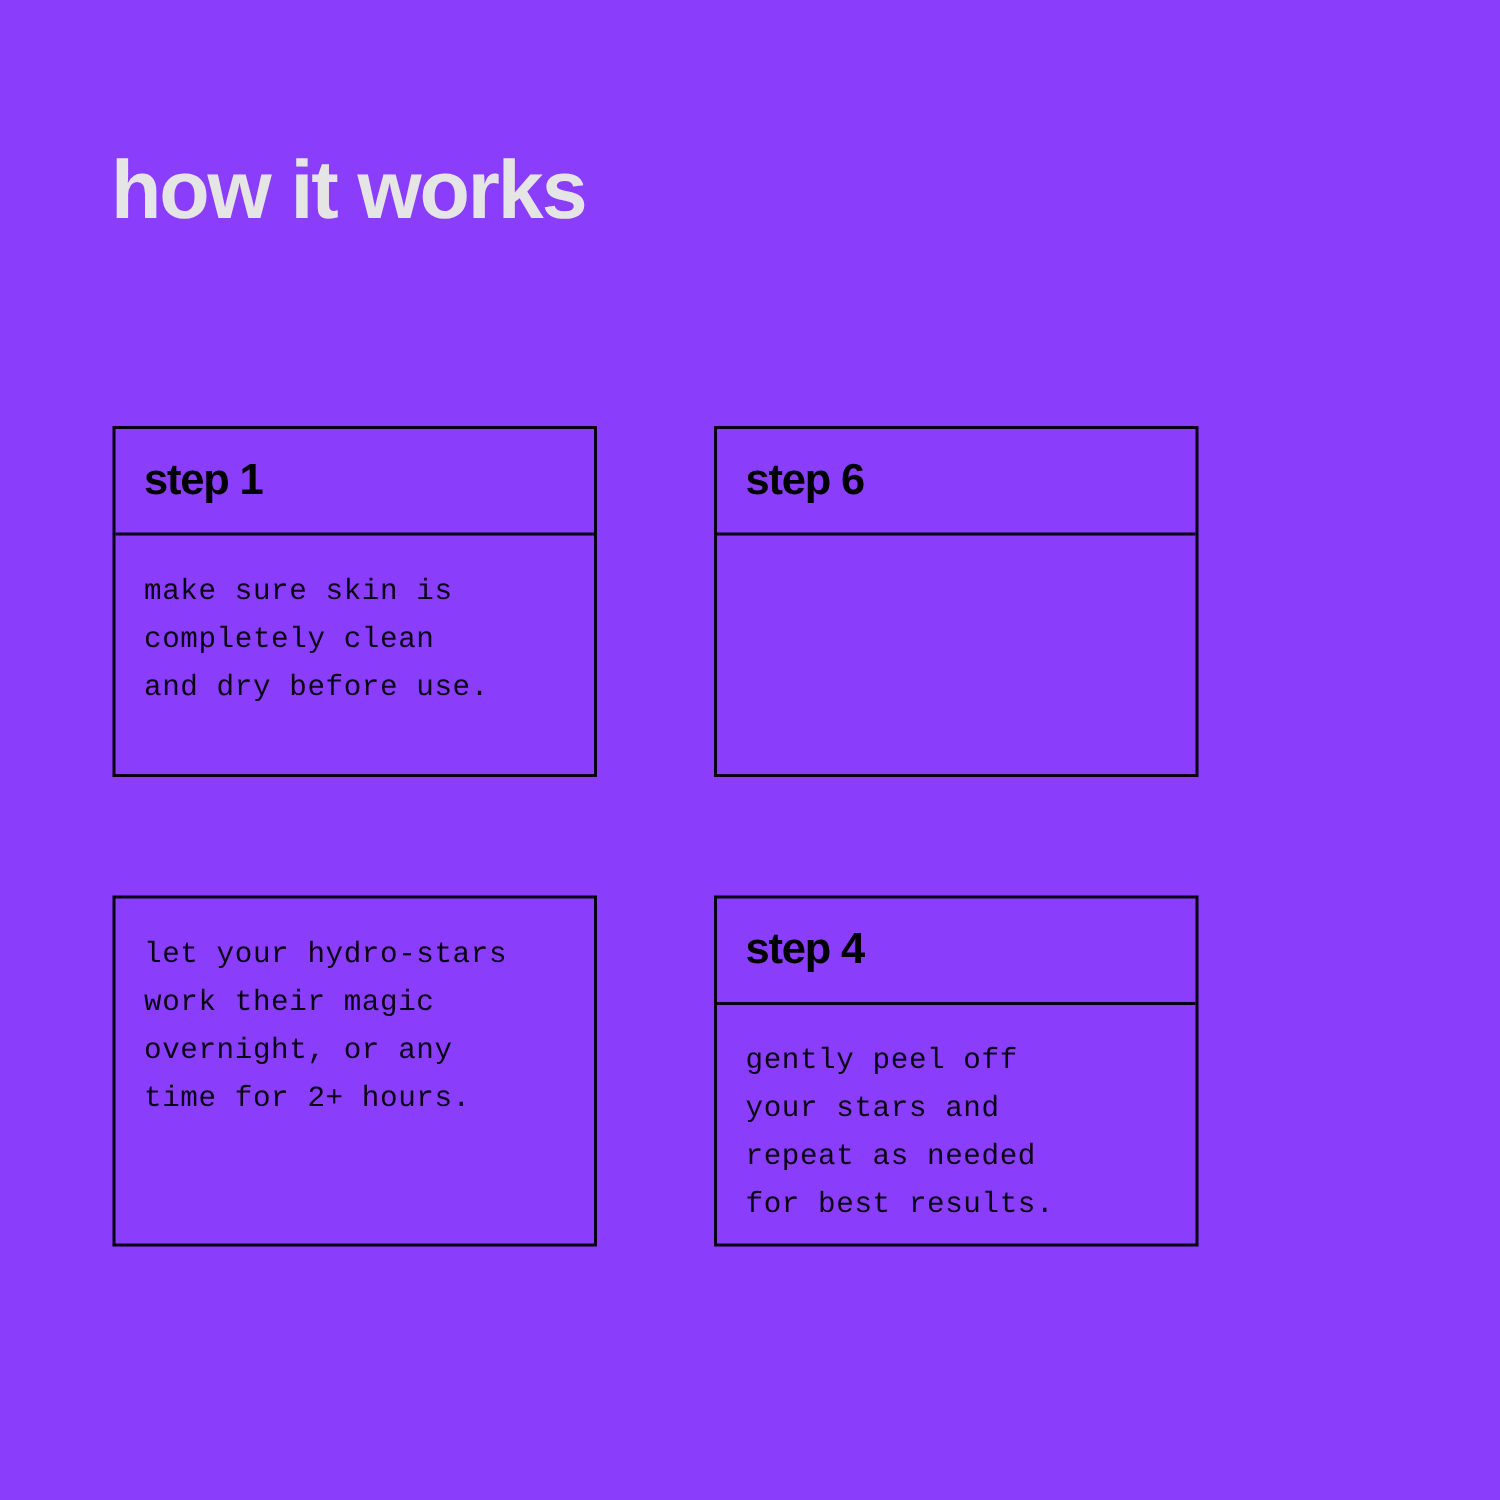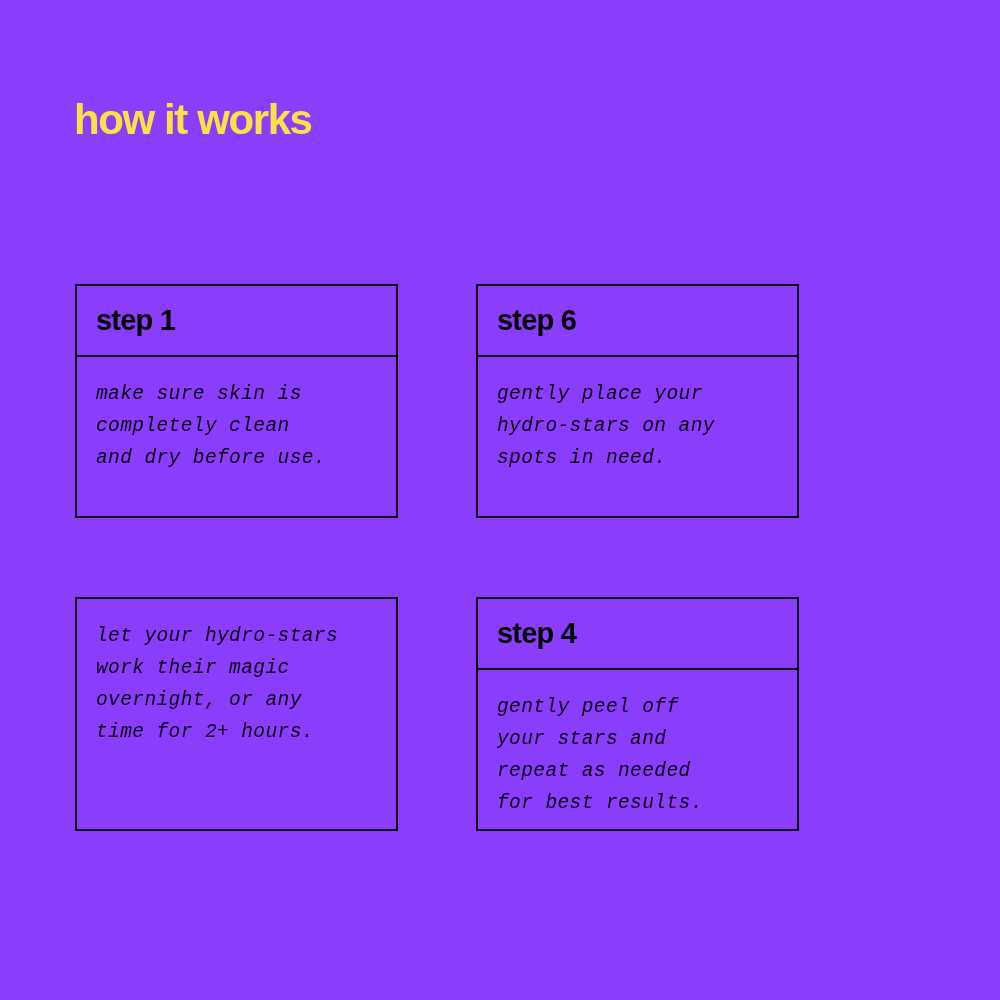--- a/index.html
+++ b/index.html
@@ -22,25 +22,25 @@
     box-sizing: border-box;
   }
 
   
   .page-title {
     position: absolute;
     left: 74px;
     top: 96px;
     margin: 0;
     font-family: "Liberation Sans", sans-serif;
-    font-size: 42px;
+    font-size: 55px;
     font-weight: bold;
     line-height: 1.12;
     letter-spacing: -1.4px;
-    color: #fde047;
+    color: #e5e5e5;
     white-space: nowrap;
   }
 
   
   .steps-grid {
     position: absolute;
     left: 75px;
     top: 284px;
     width: 724px;
     display: grid;
@@ -75,21 +75,20 @@
     letter-spacing: -0.8px;
     color: #000000;
     line-height: 1;
     white-space: nowrap;
   }
 
   .step-card-body {
     flex: 1 1 auto;
     padding: 21px 27px 10px 19px;
     box-sizing: border-box;
-    font-style: italic;
   }
 
   .step-card-text {
     font-family: "Liberation Mono", monospace;
     font-size: 19.5px;
     line-height: 32px;
     letter-spacing: 0.4px;
     color: #0a0014;
     white-space: pre-line;
     margin: 0;
@@ -112,25 +111,20 @@
         <p class="step-card-text">make sure skin is
 completely clean
 and dry before use.</p>
       </div>
     </div>
 
     <div class="step-card">
       <div class="step-card-header">
         <span class="step-card-title">step 6</span>
       </div>
-      <div class="step-card-body">
-        <p class="step-card-text">gently place your
-hydro-stars on any
-spots in need.</p>
-      </div>
     </div>
 
     <div class="step-card">
       <div class="step-card-body">
         <p class="step-card-text">let your hydro-stars
 work their magic
 overnight, or any
 time for 2+ hours.</p>
       </div>
     </div>

